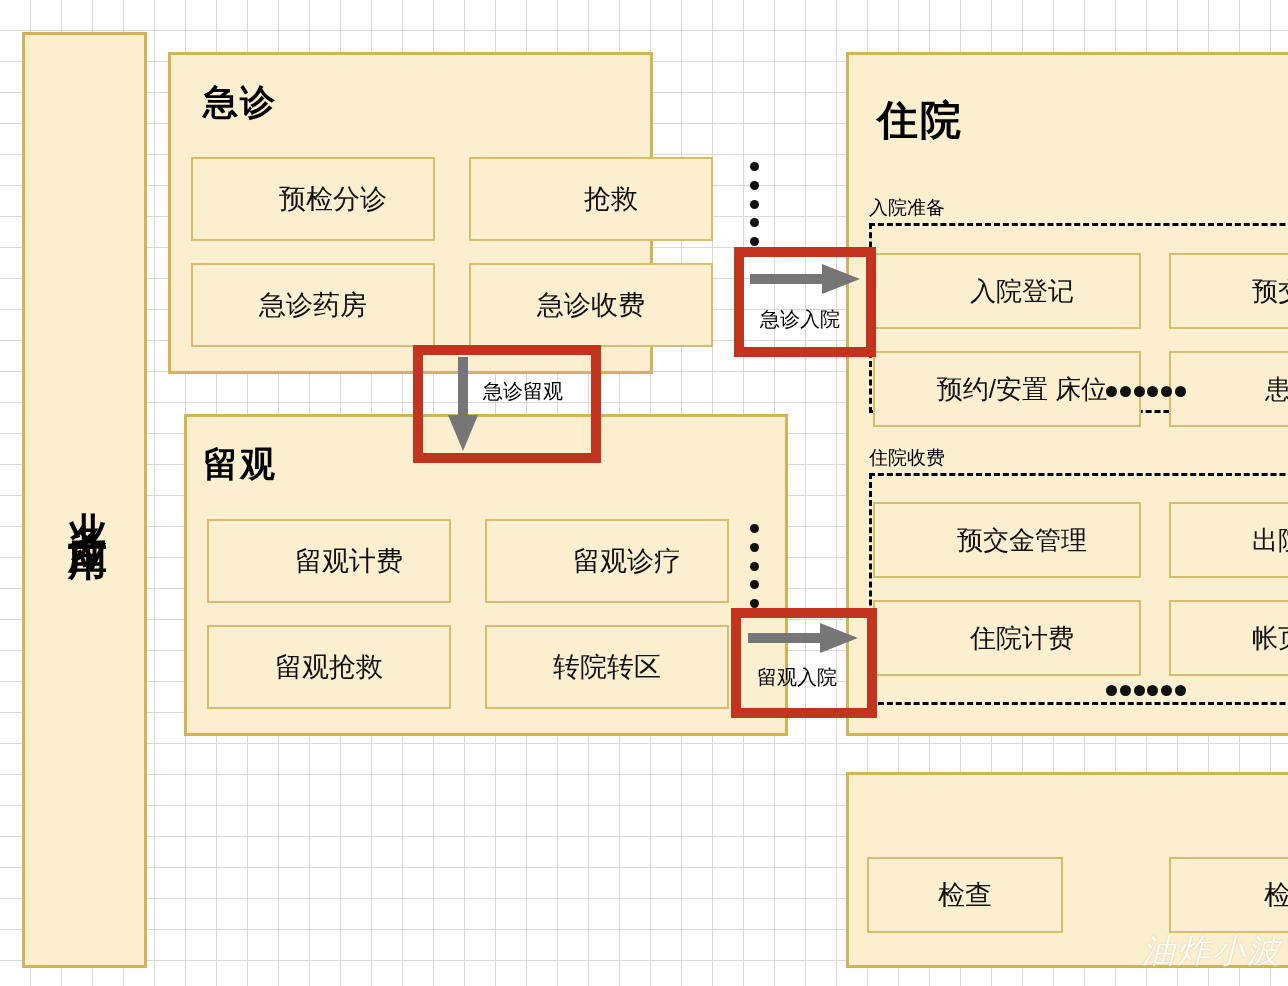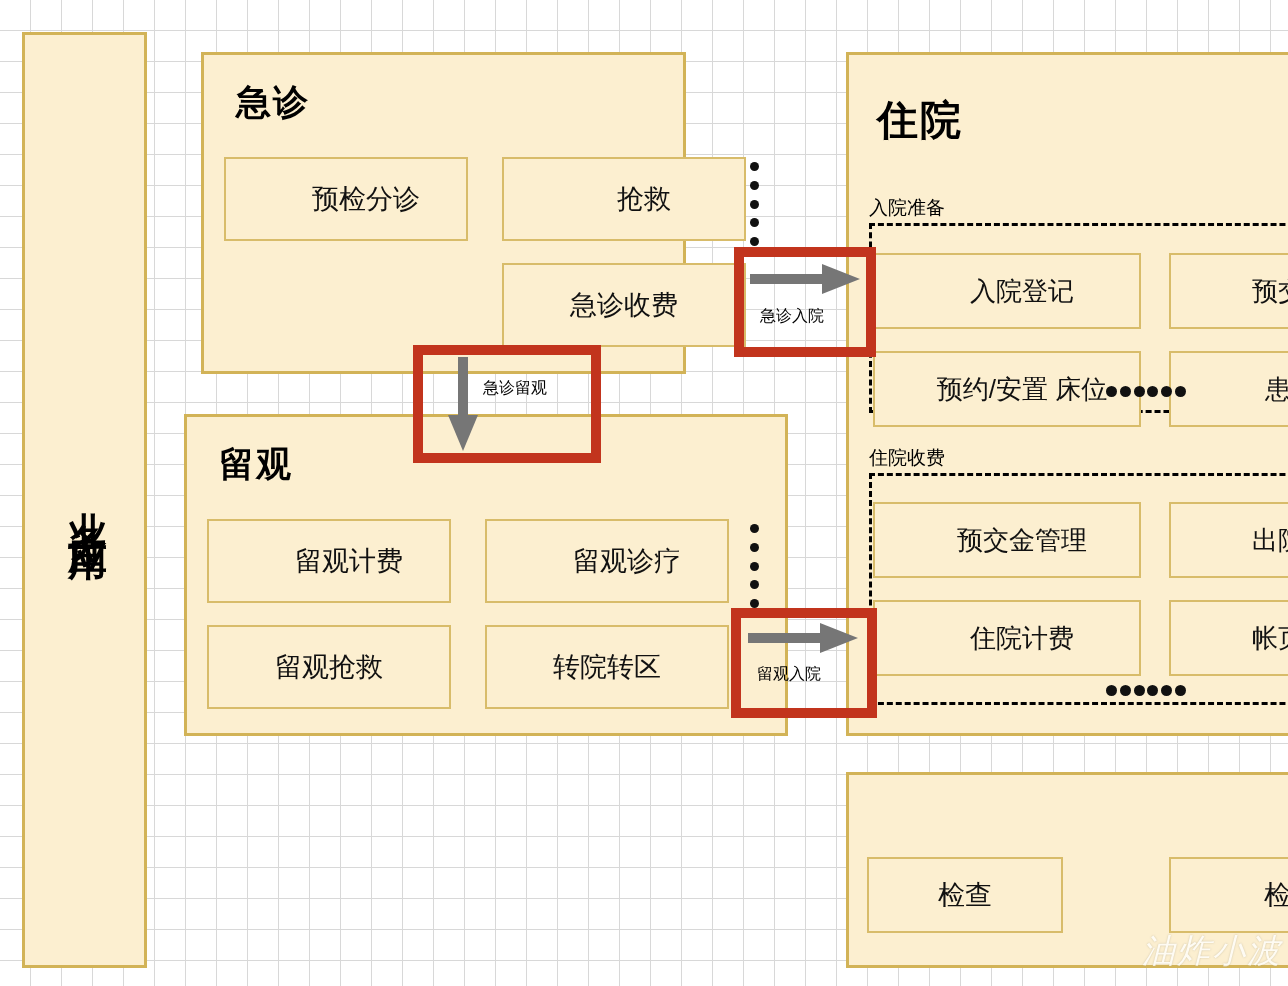--- a/index.html
+++ b/index.html
@@ -82,21 +82,21 @@
     font-size: 39px;
     font-weight: bold;
     color: #000;
     writing-mode: vertical-rl;
     text-orientation: upright;
     letter-spacing: 11px;
   }
 
   
   #panel-emergency {
-    left: 201px;
+    left: 168px;
     top: 52px;
     width: 485px;
     height: 322px;
     text-decoration: underline;
   }
   #panel-emergency .panel-title {
     left: 32px;
     top: 24px;
     font-size: 35px;
   }
@@ -107,21 +107,21 @@
   .eg-r2 { top: 208px; height: 84px; }
 
   
   #panel-observation {
     left: 184px;
     top: 414px;
     width: 604px;
     height: 322px;
   }
   #panel-observation .panel-title {
-    left: 32px;
+    left: 16px;
     top: 24px;
     font-size: 35px;
   }
   #panel-observation .leaf-box { font-size: 27px; }
 
   
   .v-dots {
     position: absolute;
     display: flex;
     flex-direction: column;
@@ -218,21 +218,21 @@
 
   
   .callout {
     position: absolute;
     border: 10px solid #c2341d;
     box-sizing: border-box;
     background: transparent;
   }
   .callout-label {
     position: absolute;
-    font-size: 16px;
+    font-size: 20px;
     color: #000;
     white-space: nowrap;
   }
   .arrow-svg { position: absolute; }
 
   #callout-emer-admit { left: 734px; top: 247px; width: 142px; height: 110px; }
   #arrow-emer-admit   { left: 750px; top: 262px; }
   #label-emer-admit   { left: 760px; top: 306px; }
 
   #callout-obs-admit  { left: 731px; top: 608px; width: 146px; height: 110px; }
@@ -265,20 +265,21 @@
 <div id="diagram-root">
 
   <div class="panel" id="sidebar">
     <div id="sidebar-label">业务应用</div>
   </div>
 
   <div class="panel" id="panel-emergency">
     <div class="panel-title">急诊</div>
     <div class="leaf-box eg-c1 eg-r1">预检分诊</div>
     <div class="leaf-box eg-c2 eg-r1">抢救</div>
+    <div class="leaf-box eg-c1 eg-r2">急诊药房</div>
     <div class="leaf-box eg-c2 eg-r2">急诊收费</div>
   </div>
 
   <div class="v-dots" id="dots-emergency">
     <span></span>
       <span></span>
       <span></span>
       <span></span>
       <span></span>
   </div>

